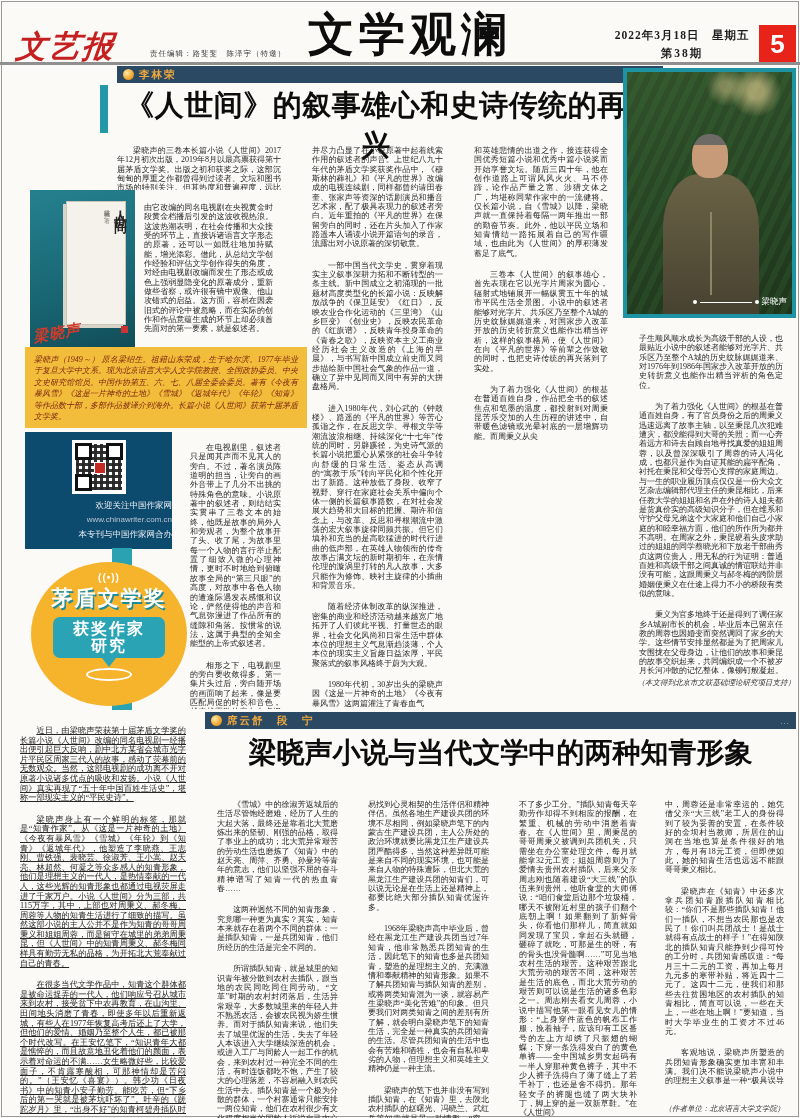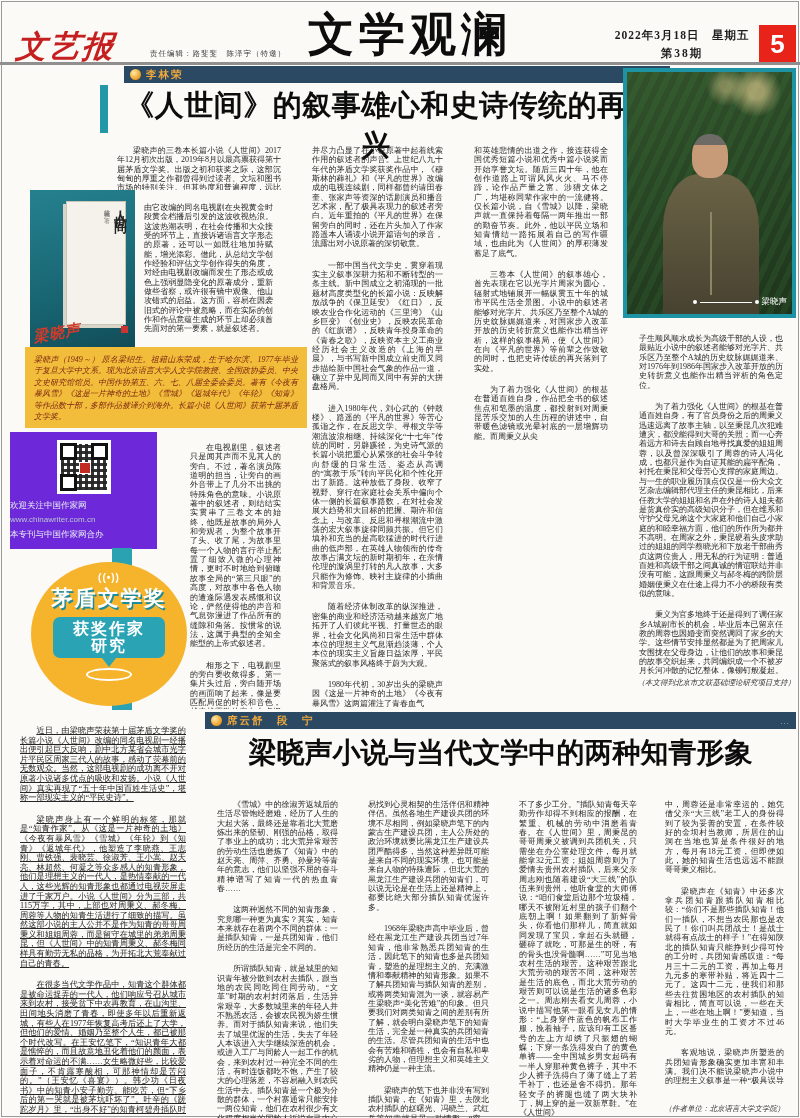--- a/index.html
+++ b/index.html
@@ -53,22 +53,22 @@
                  letter-spacing:5px;color:#222;}
   .cover .vauthor{position:absolute;right:24px;top:14px;writing-mode:vertical-rl;font-size:6px;color:#777;letter-spacing:2px;}
   .cover .seal{position:absolute;right:7px;bottom:14px;width:7px;height:7px;background:#c33;}
   .cover .sig{position:absolute;left:3px;bottom:4px;font-size:15px;font-style:italic;font-weight:bold;
               color:#d23b2a;transform:rotate(-10deg);letter-spacing:1px;}
   
   .bio{left:25px;top:347px;width:282px;height:81px;background:#f2bd3a;box-sizing:border-box;
        padding:7px 9px;font-size:8px;line-height:11.4px;color:#7c2615;font-style:italic;
        text-align:justify;overflow:hidden;}
   
-  .qrbox{left:10px;top:432px;width:147px;height:117px;background:#6d28d9;box-sizing:border-box;
-         padding:8px 0 0 0;text-align:left;color:#e9eef3;font-family:"Liberation Sans",sans-serif;}
+  .qrbox{left:25px;top:432px;width:147px;height:117px;background:#0c4a6e;box-sizing:border-box;
+         padding:8px 0 0 0;text-align:right;color:#e9eef3;font-family:"Liberation Sans",sans-serif;}
   .qr{width:54px;height:54px;background:#fff;margin:0 auto;position:relative;}
   .qr .grid{position:absolute;inset:4px;
         background-image:repeating-linear-gradient(0deg,#111 0 3px,transparent 3px 6px),
                          repeating-linear-gradient(90deg,#111 0 3px,transparent 3px 6px);
         background-blend-mode:multiply;opacity:.85;}
   .qr .fp{position:absolute;width:11px;height:11px;border:3px solid #111;background:#fff;}
   .qr .fp.tl{left:3px;top:3px;} .qr .fp.tr{right:3px;top:3px;} .qr .fp.bl{left:3px;bottom:3px;}
   .qr .logo{position:absolute;left:50%;top:50%;width:10px;height:10px;margin:-5px 0 0 -5px;background:#c32a21;border:1px solid #fff;}
   .qr-l1{font-size:8.5px;margin-top:6px;}
   .qr-l2{font-size:8px;color:#b9c5d1;margin-top:3px;}
@@ -116,21 +116,21 @@
 <div class="abs masthead">文艺报</div>
 <div class="abs editors">责任编辑：路斐斐　陈泽宇（特邀）</div>
 <div class="abs section-title">文学观澜</div>
 <div class="abs dateblock">
   <div class="date-l1">2022年3月18日　星期五</div>
   <div class="date-l2">第38期</div>
 </div>
 <div class="abs pagenum">5</div>
 <div class="abs hrule"></div>
 
-<div class="abs abar" style="left:124px;top:66px;width:546px;align-items:center;">
+<div class="abs abar" style="left:117px;top:66px;width:546px;align-items:center;">
   <span class="medal"></span>
   <span class="aname">李林荣</span>
   <span class="dots">…</span>
 </div>
 <div class="abs teal-rule"></div>
 <div class="abs title1">《人世间》的叙事雄心和史诗传统的再兴</div>
 
 <div class="abs photo">
   <div class="fig-body"></div>
   <div class="fig-head"></div>

